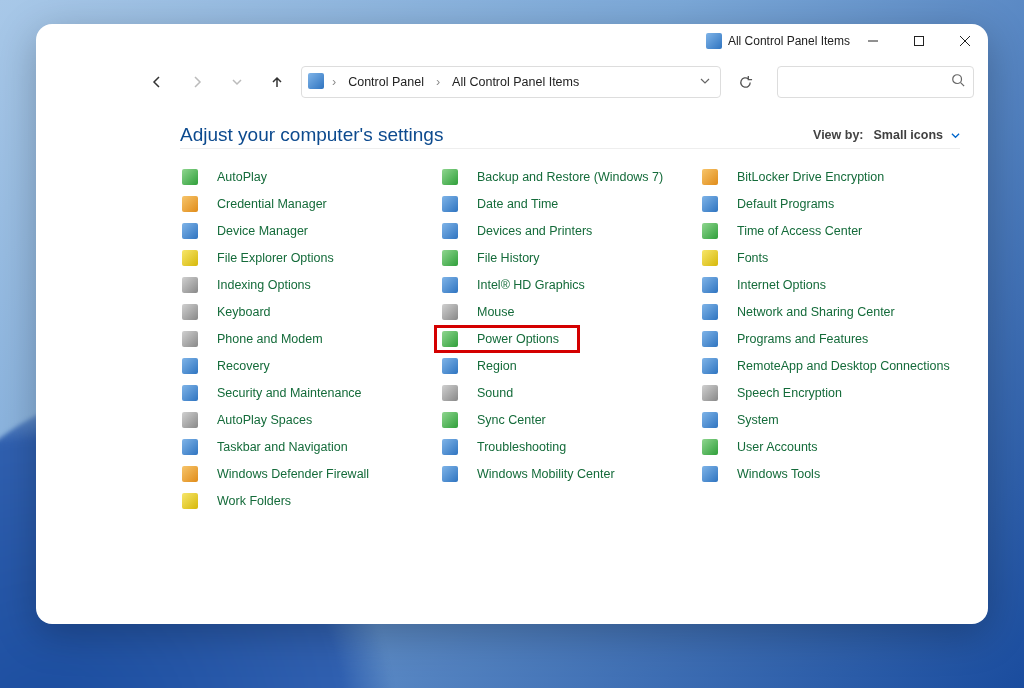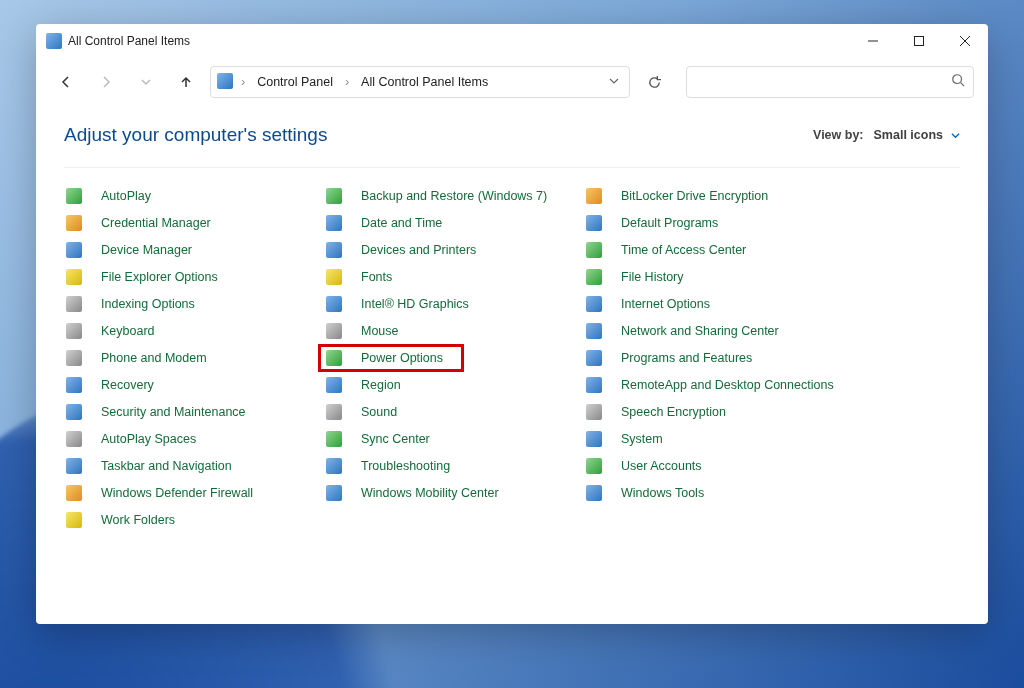--- a/index.html
+++ b/index.html
@@ -18,25 +18,26 @@
     background: radial-gradient(circle at 30% 70%, #1a4c9e 0%, #3060b0 60%, transparent 70%);
     border-radius: 50%;
     bottom: -200px; left: -100px;
     filter: blur(2px);
   }
   .window {
     position: absolute;
     top: 24px; left: 36px;
     width: 952px; height: 600px;
     background: #fff;
-    border-radius: 4px;
+    border-radius: 16px;
     box-shadow: 0 10px 40px rgba(0,0,0,0.25);
     display: flex;
     flex-direction: column;
     overflow: hidden;
+    align-items: flex-end;
   }
   .titlebar {
     height: 34px;
     display: flex;
     align-items: center;
     padding: 0 0 0 10px;
     font-size: 12px;
     color: #222;
   }
   .titlebar .app-icon { width: 16px; height: 16px; margin-right: 6px; display:inline-flex; }
@@ -87,21 +88,21 @@
   }
   .searchbox .sicon { color:#666; }
   .content {
     flex: 1;
     padding: 18px 28px 10px 28px;
     overflow: auto;
   }
   .header-row {
     display: flex;
     align-items: center;
-    padding-bottom: 21px;
+    padding-bottom: 2px;
     border-bottom: 1px solid #eee;
     margin-bottom: 18px;
   }
   .heading {
     font-size: 19px;
     color: #0c4a8e;
   }
   .viewby {
     margin-left: auto;
     font-size: 12.5px;
@@ -303,29 +304,29 @@
           <span>Time of Access Center</span>
         </div>
         <div class="item">
           <span class="icon">
             <span class="gi yellow"></span>
           </span>
           <span>File Explorer Options</span>
         </div>
         <div class="item">
           <span class="icon">
+            <span class="gi green"></span>
+          </span>
+          <span>File History</span>
+        </div>
+        <div class="item">
+          <span class="icon">
             <span class="gi yellow"></span>
           </span>
           <span>Fonts</span>
-        </div>
-        <div class="item">
-          <span class="icon">
-            <span class="gi green"></span>
-          </span>
-          <span>File History</span>
         </div>
         <div class="item">
           <span class="icon">
             <span class="gi gray"></span>
           </span>
           <span>Indexing Options</span>
         </div>
         <div class="item">
           <span class="icon">
             <span class="gi blue"></span>

